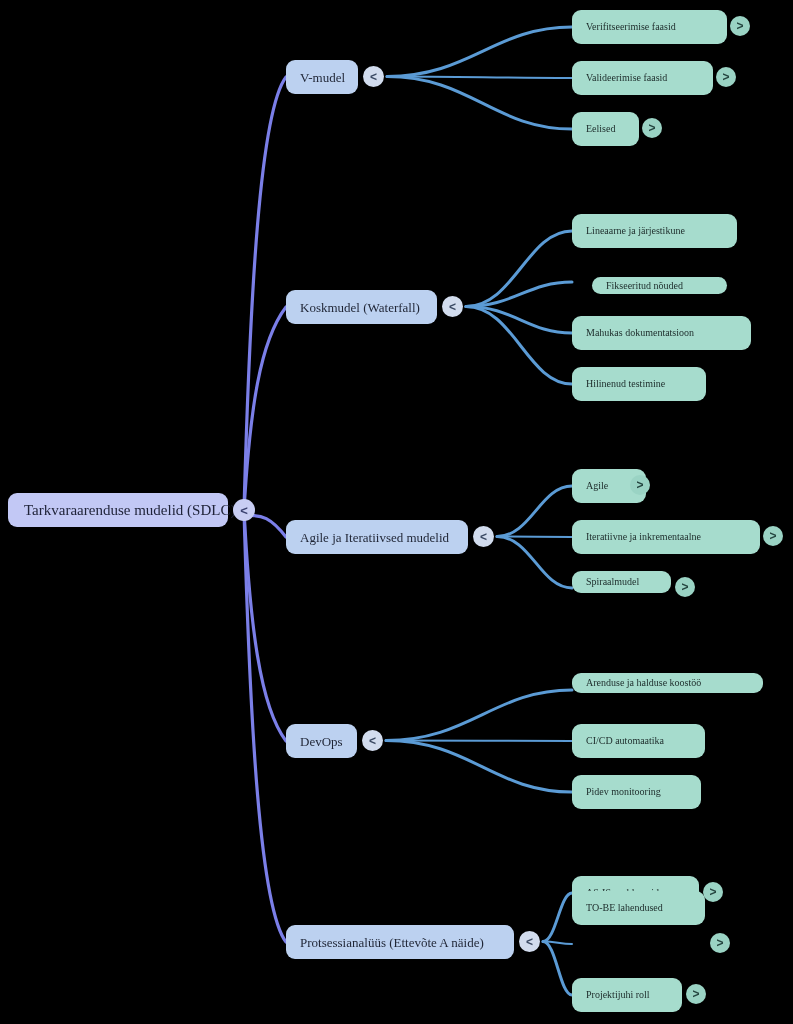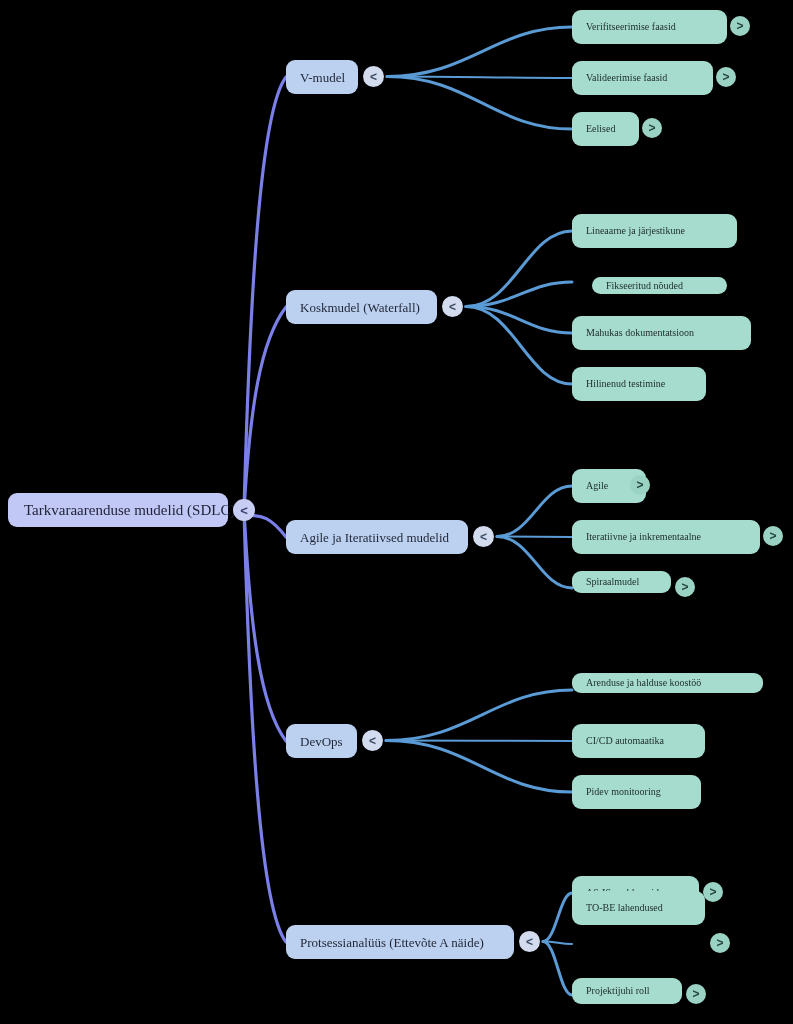--- a/index.html
+++ b/index.html
@@ -169,18 +169,18 @@
       </div>
       <div class="badge branch-badge" style="left: 519px; top: 931px;">&lt;</div>
       <div class="node leaf" style="left: 572px; top: 876px; width: 127px; height: 34px;">
         <span class="label">AS-IS probleemid</span>
       </div>
       <div class="badge leaf-badge" style="left: 703px; top: 882px;">&gt;</div>
       <div class="node leaf" style="left: 572px; top: 891px; width: 133px; height: 34px;">
         <span class="label">TO-BE lahendused</span>
       </div>
       <div class="badge leaf-badge" style="left: 710px; top: 933px;">&gt;</div>
-      <div class="node leaf" style="left: 572px; top: 978px; width: 110px; height: 26px;">
+      <div class="node leaf" style="left: 572px; top: 978px; width: 110px; height: 34px;">
         <span class="label">Projektijuhi roll</span>
       </div>
       <div class="badge leaf-badge" style="left: 686px; top: 984px;">&gt;</div>
     </div>
 </div>
 
 </body></html>

